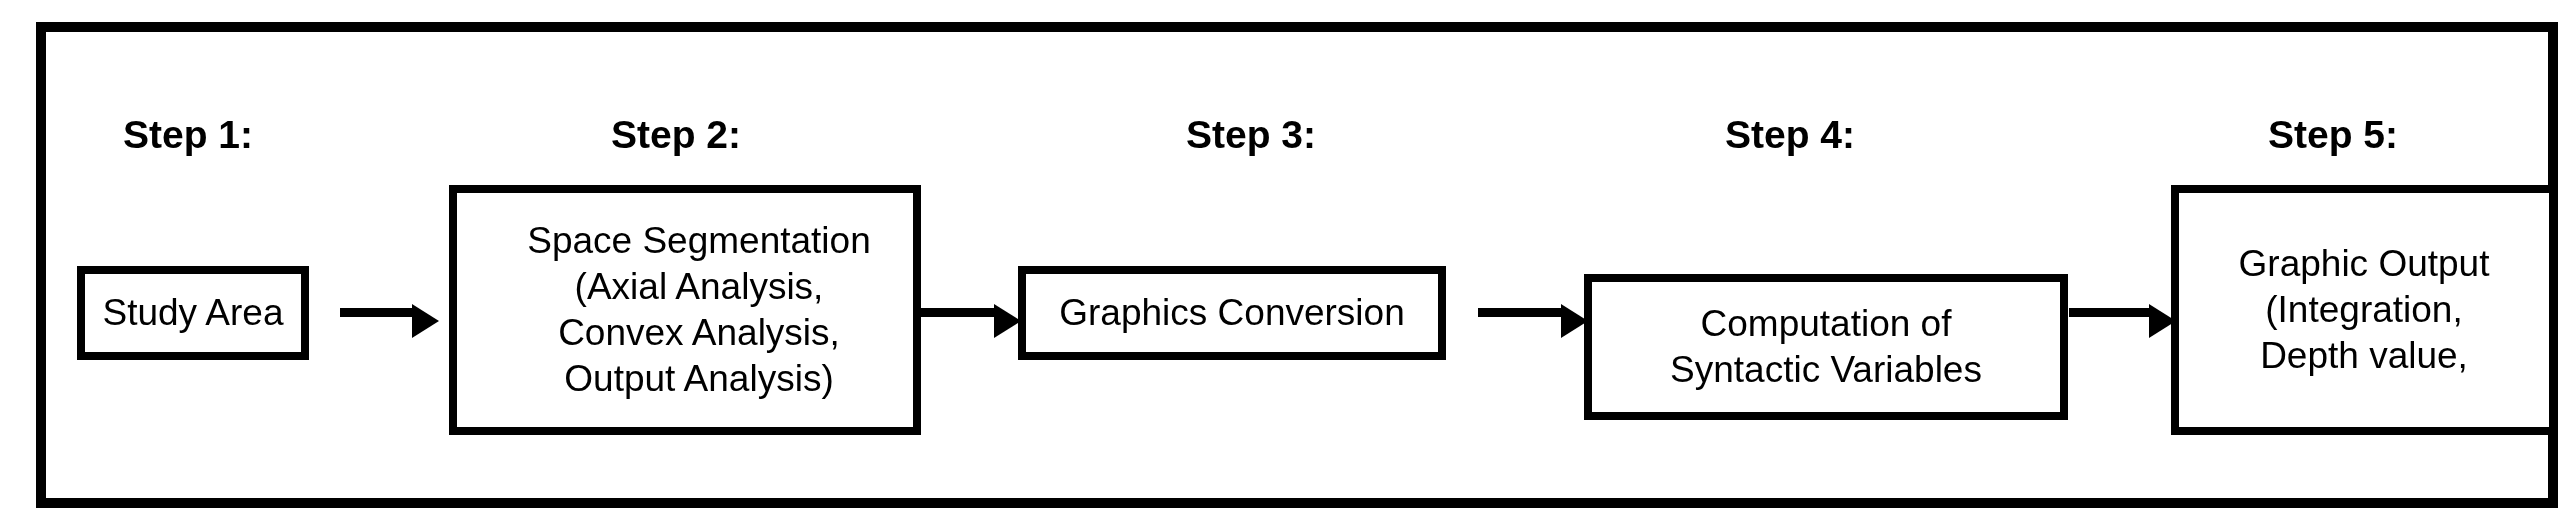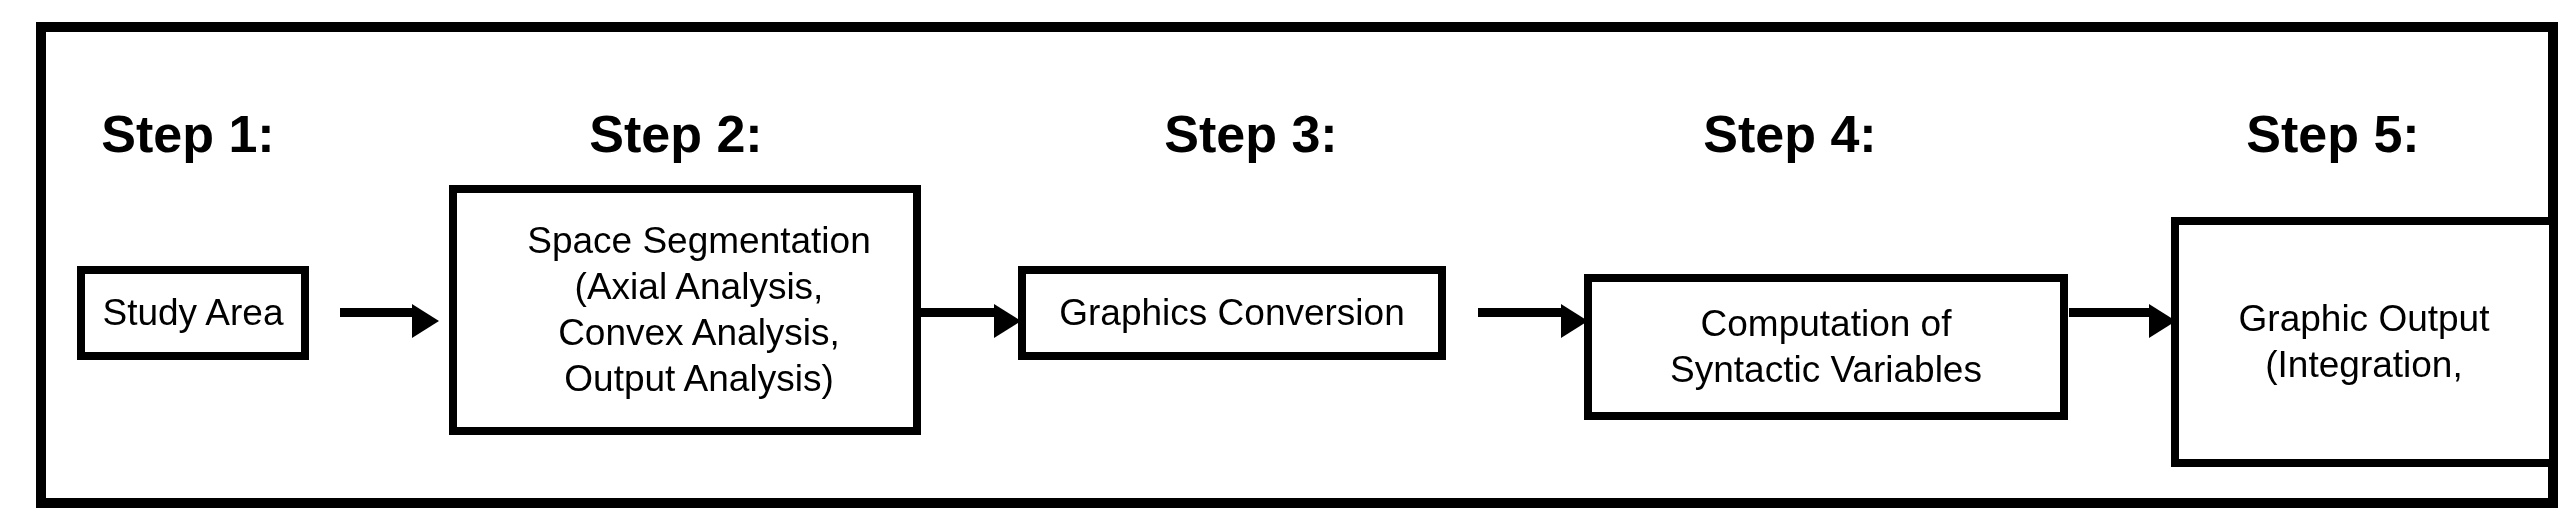--- a/index.html
+++ b/index.html
@@ -23,21 +23,21 @@
     height: 486px;
     box-sizing: border-box;
     border: 10.2px solid #000000;
     background: #ffffff;
   }
 
   
   .step-label {
     position: absolute;
     font-weight: bold;
-    font-size: 52px;
+    font-size: 39px;
     line-height: 39px;
     color: #000000;
     white-space: nowrap;
     text-align: left;
     transform: translateX(-50%);
   }
 
   
   .process-box {
     position: absolute;
@@ -133,19 +133,20 @@
   <div class="process-box" style="left:1538px; top:210px; width:484px; height:146px;margin-top:32px;">
     <div class="box-line">Computation of</div>
     <div class="box-line">Syntactic Variables</div>
   </div>
 
   <div class="arrow" style="left:2023px; top:272px; width:106px;">
     <div class="shaft" style="width:83px;"></div>
     <div class="head" style="left:80px; top:8.7px;"></div>
   </div>
 
-  <div class="process-box" style="left:2125px; top:153px; width:386px; height:250px;margin-top:32px;">
+  <div class="process-box" style="left:2125px; top:153px; width:386px; height:250px;">
     <div class="box-line">Graphic Output</div>
     <div class="box-line">(Integration,</div>
+    <div class="box-line">Depth value,</div>
   </div>
 
 </div>
 
 
 </body></html>

